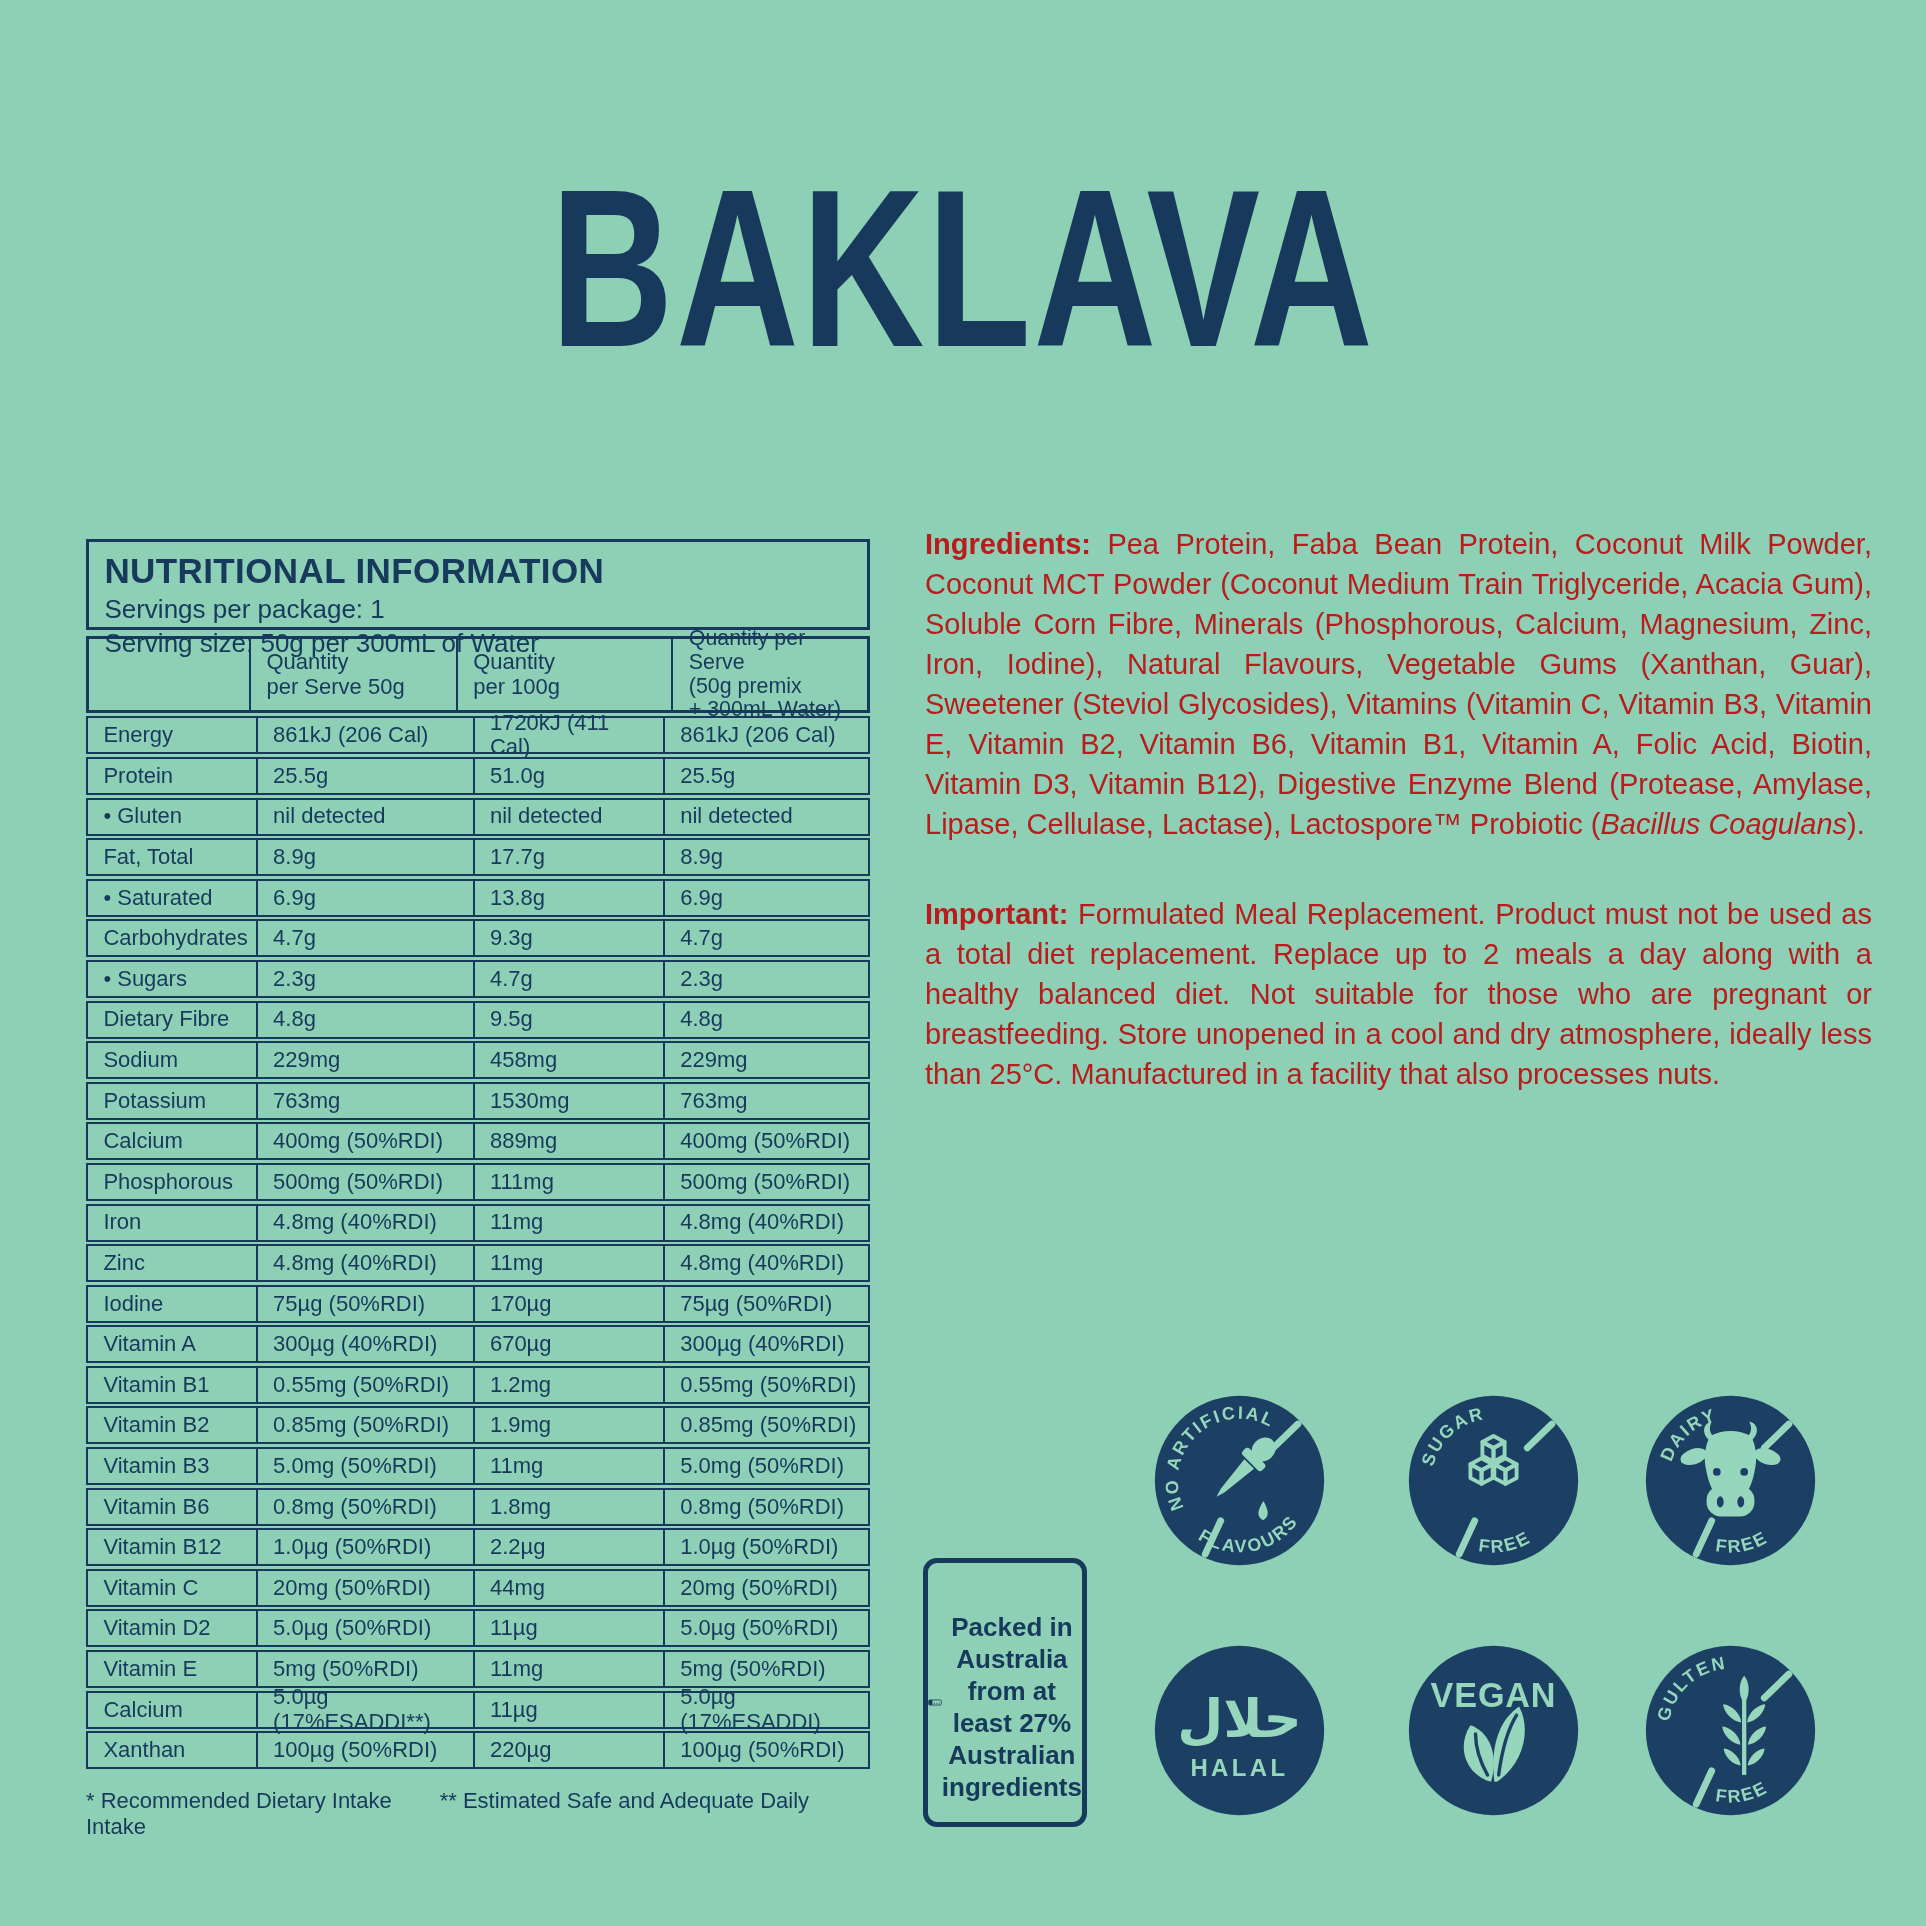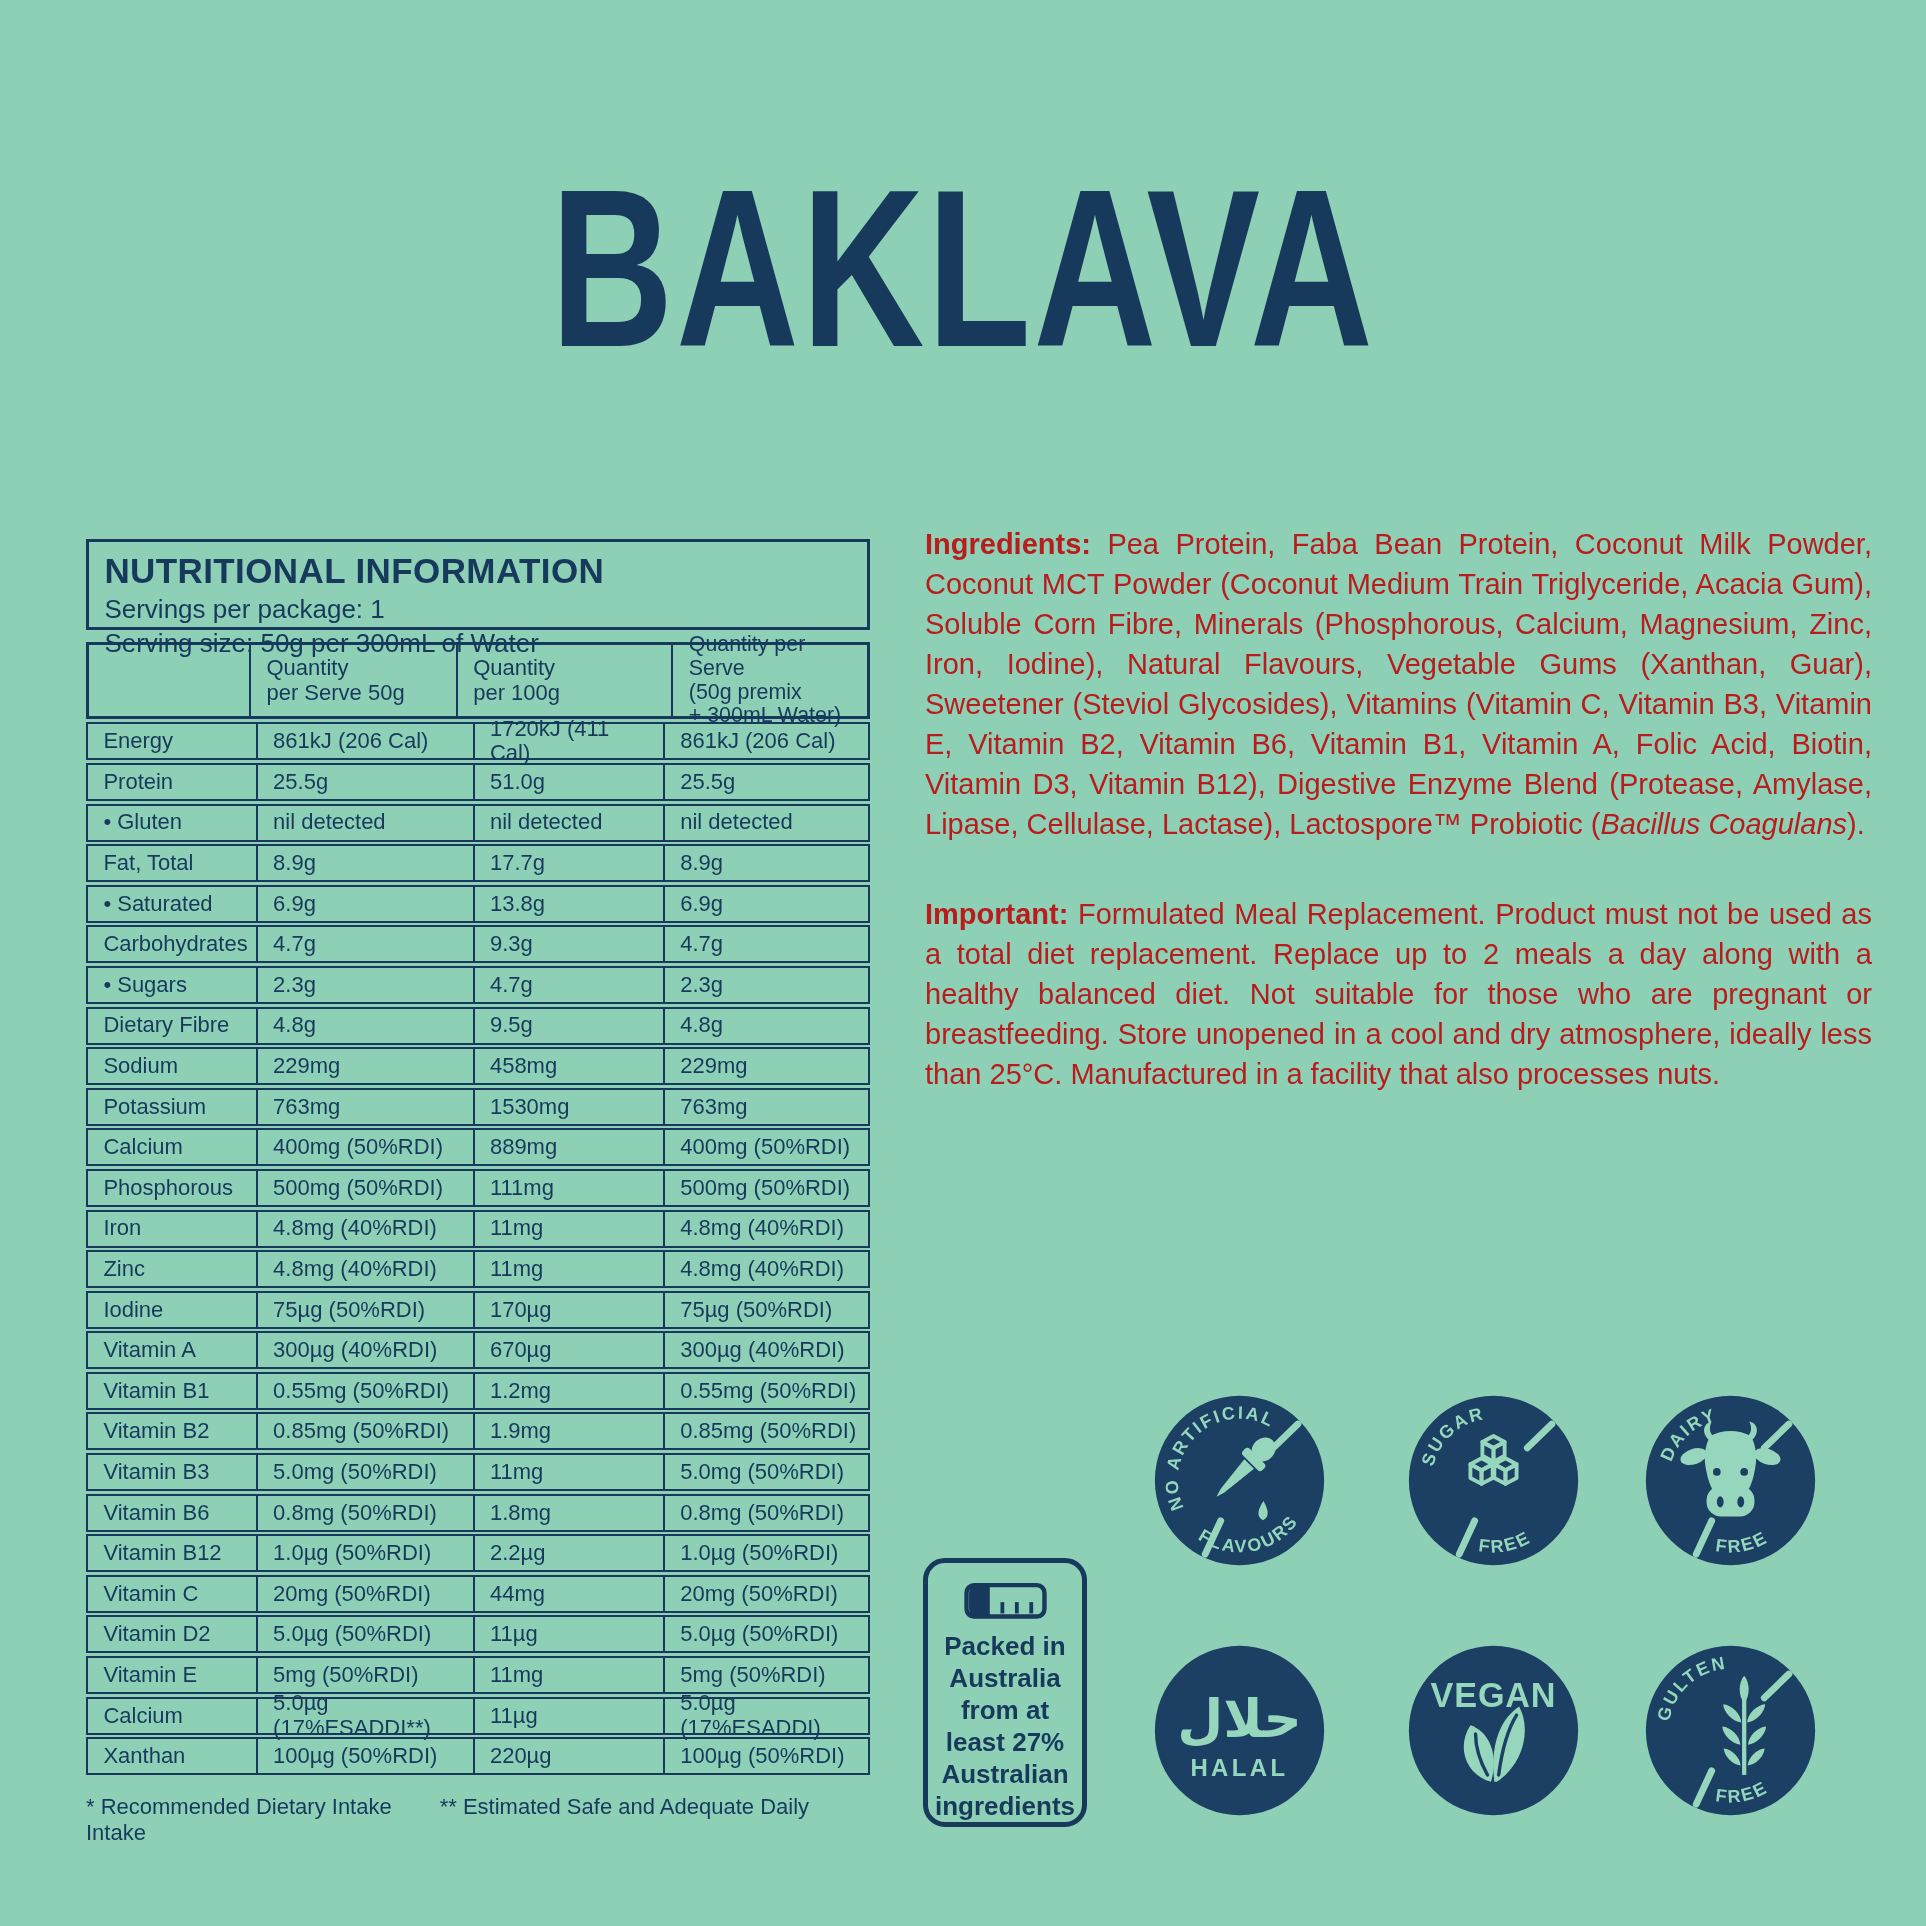--- a/index.html
+++ b/index.html
@@ -18,21 +18,21 @@
     position:absolute; top:156px; left:0; width:100%;
     text-align:center;
     font-size:224px; font-weight:700; letter-spacing:3.4px; line-height:1;
     transform:scaleX(0.76); transform-origin:center;
     color:#17395C;
   }
 
   
   .nutri { position:absolute; left:86px; top:539px; width:784px; }
   .tbox {
-    border:3.4px solid #17395C; padding:8.6px 15.4px 6.8px 15.4px; margin-bottom:12px;
+    border:3.4px solid #17395C; padding:8.6px 15.4px 6.8px 15.4px; margin-bottom:6px;
     height:91px;
   }
   .theading { font-size:35px; font-weight:700; letter-spacing:0.4px; }
   .tline { font-size:26px; margin-top:3.4px; }
 
   .hrow, .row { display:flex; border:2.6px solid #17395C; background:transparent; }
   .hrow { height:77px; border-width:3.4px; margin-bottom:3.4px; }
   .row  { height:38px; margin-bottom:2.6px; }
   .c { display:flex; align-items:center; padding:1.7px 8.6px 1.7px 15.4px; font-size:22px; line-height:1.1; }
   .c0 { width:21.5%; }
@@ -50,22 +50,22 @@
   .info p {
     font-size:29px; line-height:40px; text-align:justify; color:#b91c1c;
   }
   .info p + p { margin-top:50px; }
   .info strong { font-weight:700; }
   .info em { font-style:italic; }
 
   
   .packed {
     position:absolute; left:923px; top:1558px; width:164px; height:269px;
-    border:5.1px solid #17395C; border-radius:22px;
-    display:flex; flex-direction:column; align-items:center;
+    border:5.1px solid #17395C; border-radius:14px;
+    display:flex; align-items:center;
     padding-top:19px;
   }
   .packed-text {
     margin-top:10.3px; font-size:26px; font-weight:700; line-height:32px;
     text-align:center; white-space:pre-line; color:#17395C;
   }
 
   
   .badge { position:absolute; width:171px; height:171px; }
   .bc { fill:#1C4063; }

